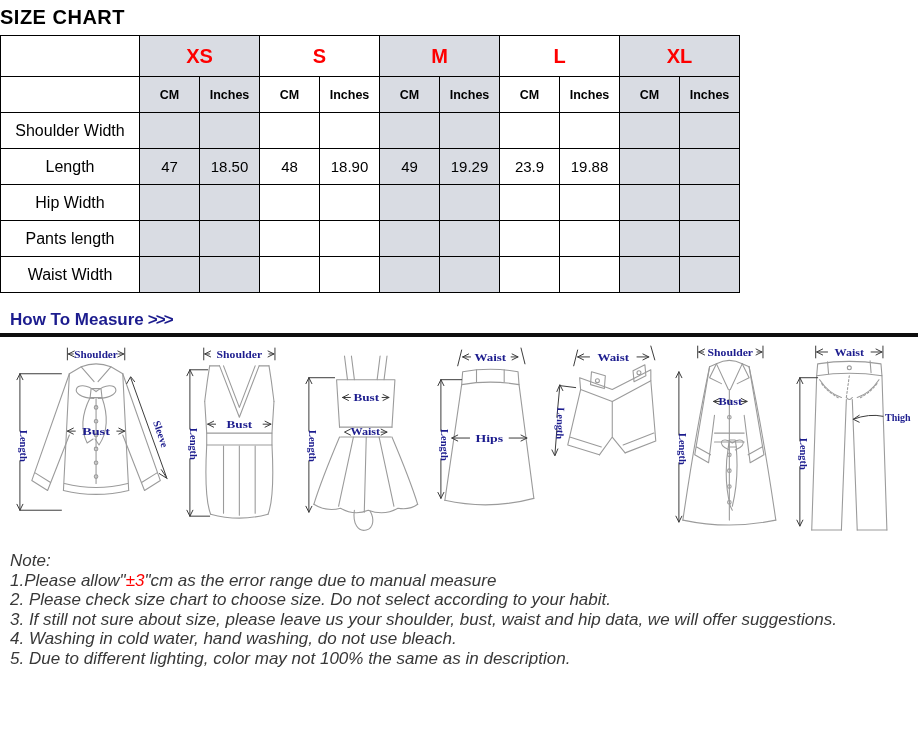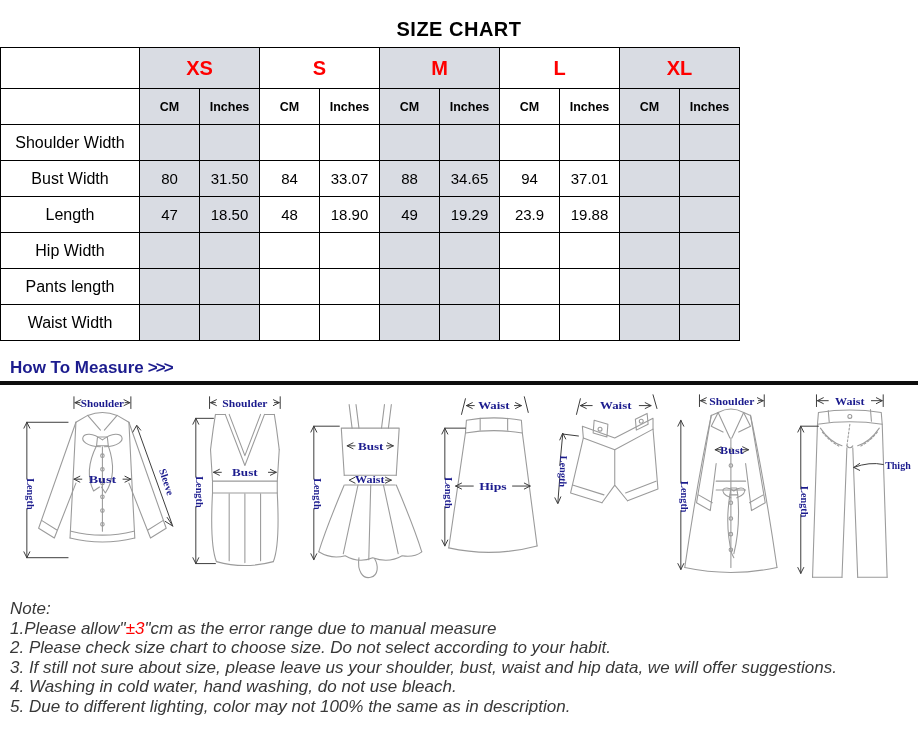--- a/index.html
+++ b/index.html
@@ -1,21 +1,21 @@
 <!DOCTYPE html>
 <html><head>
 <meta charset="utf-8">
 <style>
   html,body{margin:0;padding:0;}
   body{
     width:918px;height:754px;overflow:hidden;background:#fff;
     font-family:"Liberation Sans",sans-serif;color:#000;
   }
   .title{
-    padding-top:18px;text-align:center;font-size:20px;font-weight:bold;
+    padding-top:6px;font-size:20px;font-weight:bold;
     letter-spacing:.5px;
   }
   table.size-table{
     width:740px;border-collapse:collapse;table-layout:fixed;margin-top:6px;
   }
   table.size-table td{
     border:1px solid #000;text-align:center;vertical-align:middle;
     overflow:hidden;white-space:nowrap;padding:0;
   }
   td.sz{font-size:20px;font-weight:bold;color:#fe0000;height:40px;}
@@ -25,21 +25,21 @@
   td.rl{font-size:16px;}
   td.v{font-size:15px;}
   .g{background:#d9dce3;}
   .measure-head{
     margin:17px 16px 3px 10px;font-size:17px;font-weight:bold;color:#1c1c8e;
   }
   .measure-head .chev{letter-spacing:-2px;margin-left:4px;}
   .rule{height:4px;background:#0e0e0e;}
   .figures{
     display:flex;justify-content:space-between;align-items:flex-start;
-    padding:6px 6px 0 19px;height:200px;
+    padding:6px 6px 0 12px;height:200px;
   }
   .gar{stroke:#9b9b9b;fill:none;stroke-width:1.1;stroke-linecap:round;stroke-linejoin:round;}
   .arr{stroke:#3a3a3a;fill:none;stroke-width:1;stroke-linecap:round;stroke-linejoin:round;}
   .dash{stroke-dasharray:2,2;}
   text.lab{
     font-family:"Liberation Serif",serif;font-weight:bold;font-size:10.5px;
     fill:#1c1c8e;
   }
   .notes{padding:8px 0 0 10px;font-size:17px;color:#383838;line-height:19.5px;font-style:italic;}
   .red{color:#fe0000;}
@@ -90,33 +90,20 @@
     <tr>
       <td class="rl">Shoulder Width</td>
       <td class="v g"></td>
       <td class="v g"></td>
       <td class="v"></td>
       <td class="v"></td>
       <td class="v g"></td>
       <td class="v g"></td>
       <td class="v"></td>
       <td class="v"></td>
-      <td class="v g"></td>
-      <td class="v g"></td>
-    </tr>
-    <tr>
-      <td class="rl">Bust Width</td>
-      <td class="v g">80</td>
-      <td class="v g">31.50</td>
-      <td class="v">84</td>
-      <td class="v">33.07</td>
-      <td class="v g">88</td>
-      <td class="v g">34.65</td>
-      <td class="v">94</td>
-      <td class="v">37.01</td>
       <td class="v g"></td>
       <td class="v g"></td>
     </tr>
     <tr>
       <td class="rl">Length</td>
       <td class="v g">47</td>
       <td class="v g">18.50</td>
       <td class="v">48</td>
       <td class="v">18.90</td>
       <td class="v g">49</td>

